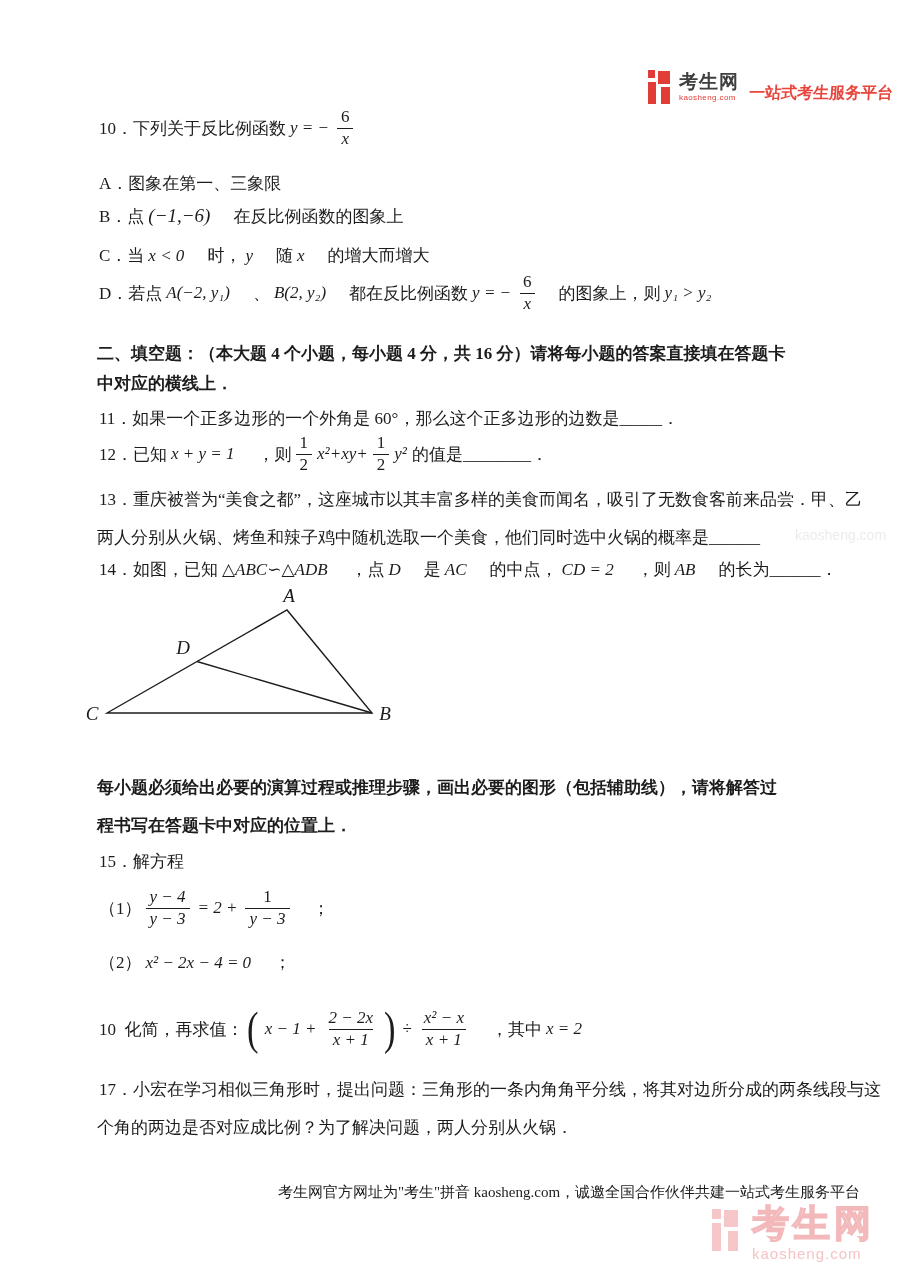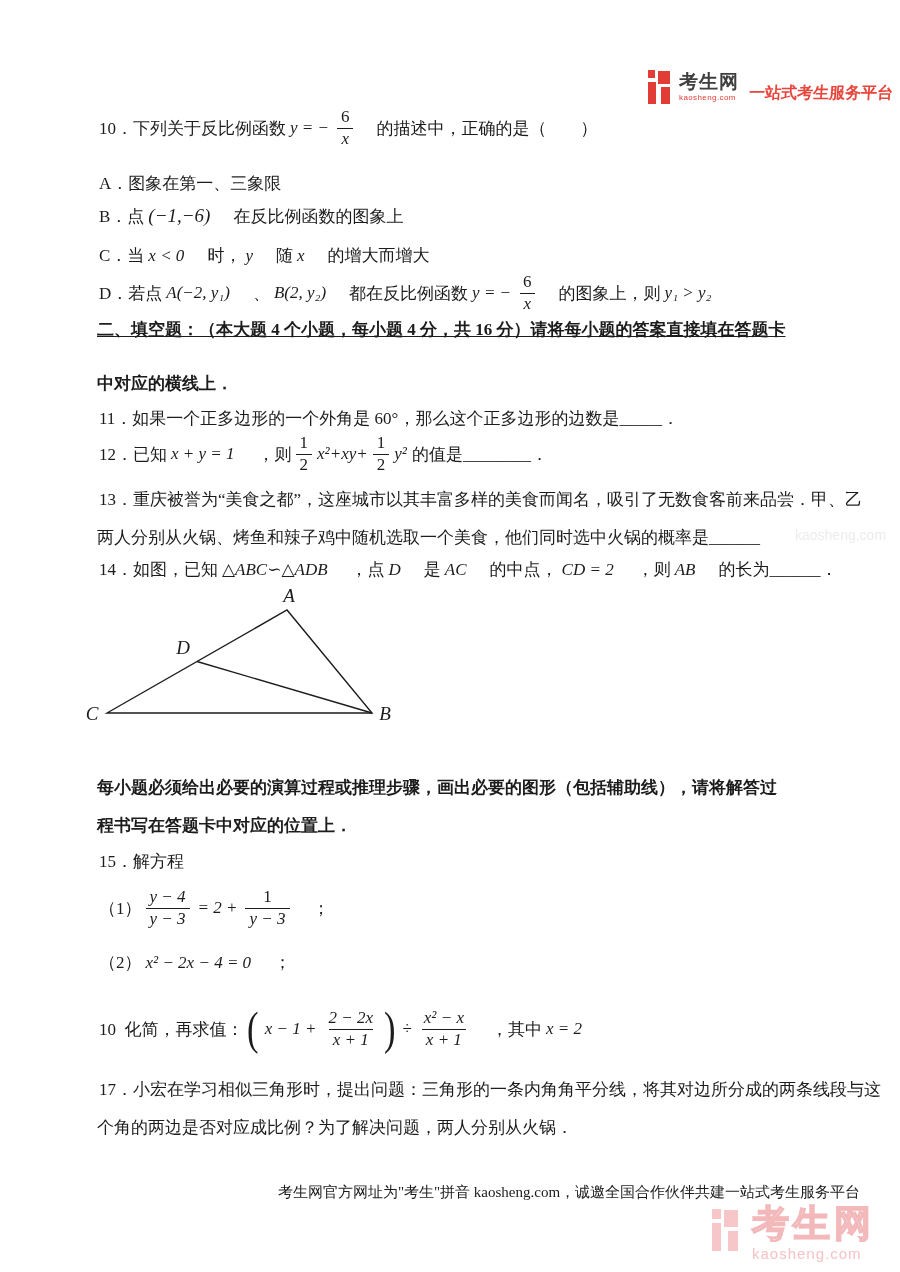--- a/index.html
+++ b/index.html
@@ -59,21 +59,20 @@
     <div class="ltag">一站式考生服务平台</div>
   </div>
 
   <div class="abs row" style="left:80px;top:103px;height:50px;">
     <span class="txt">10．下列关于反比例函数</span>
     <span class="math">y = −</span>
     <span class="frac">
       <span class="num" style="font-style:normal;">6</span>
       <span class="den">x</span>
     </span>
-    <span class="txt">的描述中，正确的是（　　）</span>
   </div>
 
   <div class="abs row" style="left:80px;top:172px;">
     <span class="txt">A．图象在第一、三象限</span>
   </div>
 
   <div class="abs row" style="left:80px;top:203px;height:26px;">
     <span class="txt">B．点</span>
     <span class="math" style="font-size:19px;">(−1,−6)</span>
     <span class="txt">在反比例函数的图象上</span>
@@ -97,21 +96,21 @@
     <span class="txt">都在反比例函数</span>
     <span class="math">y = −</span>
     <span class="frac">
       <span class="num" style="font-style:normal;">6</span>
       <span class="den">x</span>
     </span>
     <span class="txt">的图象上，则</span>
     <span class="math">y₁ &gt; y₂</span>
   </div>
 
-  <div class="abs bold txt" style="left:78px;top:318px;text-decoration:underline;">二、填空题：（本大题 4 个小题，每小题 4 分，共 16 分）请将每小题的答案直接填在答题卡</div>
+  <div class="abs bold txt" style="left:78px;top:342px;">二、填空题：（本大题 4 个小题，每小题 4 分，共 16 分）请将每小题的答案直接填在答题卡</div>
   <div class="abs bold txt" style="left:78px;top:372px;">中对应的横线上．</div>
 
   <div class="abs txt" style="left:80px;top:407px;">11．如果一个正多边形的一个外角是 60°，那么这个正多边形的边数是_____．</div>
 
   <div class="abs row" style="left:80px;top:431px;height:46px;">
     <span class="txt">12．已知</span>
     <span class="math">x + y = 1</span>
     <span class="txt">，则</span>
     <span class="frac" style="font-style:normal;">
       <span class="num">1</span>

